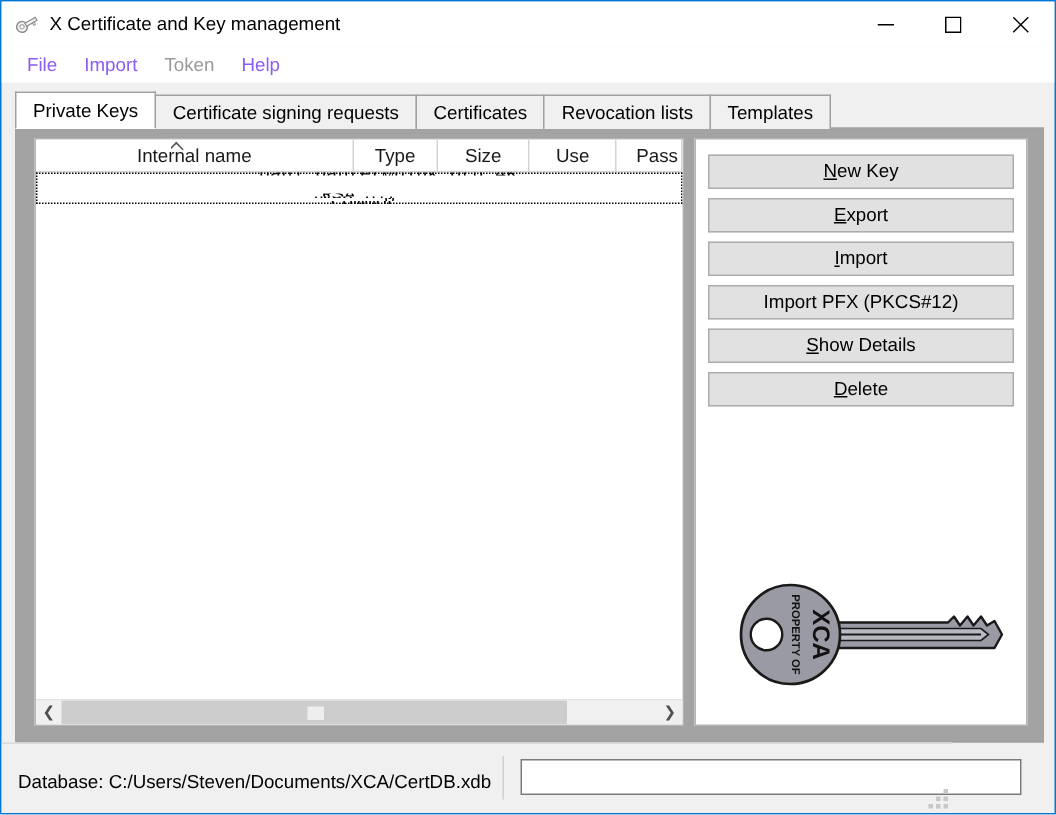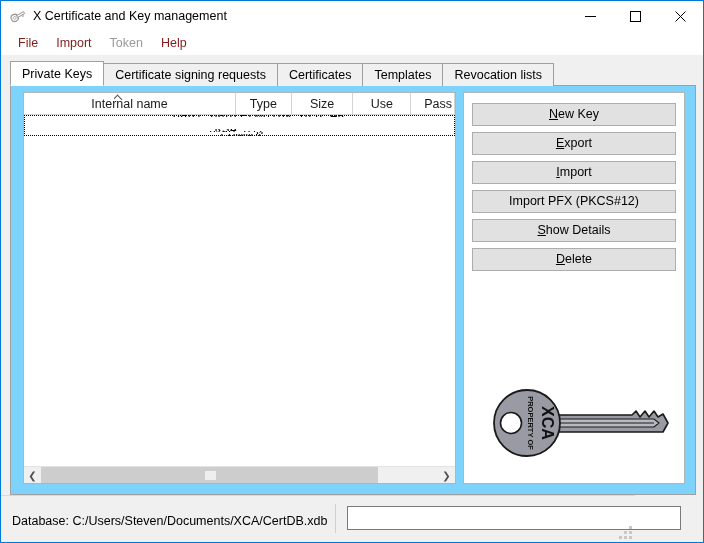--- a/index.html
+++ b/index.html
@@ -55,21 +55,21 @@
   #menubar {
     height: 24px;
     background: #ffffff;
     display: flex;
     align-items: center;
     padding-left: 8px;
   }
   .menuitem {
     padding: 3px 9px;
     font-size: 12.5px;
-    color: #7f1d1d;
+    color: #8b5cf6;
     white-space: nowrap;
   }
   .menuitem.disabled { color: #9a9a9a; }
 
   
   #tabstrip {
     position: absolute;
     left: 9px; top: 61px;
     height: 24px;
     display: flex;
@@ -94,21 +94,21 @@
     border-bottom: 1px solid #ffffff;
     z-index: 5;
     position: relative;
   }
 
   
   #tabpage {
     position: absolute;
     left: 9px; top: 84px;
     width: 686px; height: 410px;
-    background: #7dd3fc;
+    background: #a3a3a3;
     border: 1px solid #a0a0a0;
   }
 
   
   #table-frame {
     position: absolute;
     left: 12px; top: 6px;
     width: 433px; height: 392px;
     background: #ffffff;
     border: 1px solid #b4b4b4;
@@ -353,22 +353,22 @@
     <div class="menuitem">File</div>
     <div class="menuitem">Import</div>
     <div class="menuitem disabled">Token</div>
     <div class="menuitem">Help</div>
   </div>
 
   <div id="tabstrip">
     <div class="tab active">Private Keys</div>
     <div class="tab">Certificate signing requests</div>
     <div class="tab">Certificates</div>
+    <div class="tab">Revocation lists</div>
     <div class="tab">Templates</div>
-    <div class="tab">Revocation lists</div>
   </div>
 
   <div id="tabpage">
 
     <div id="table-frame">
 
       <div id="table-header">
         <div class="th col-name">
           <span class="sortcaret"></span>
           <span>Internal name</span>

